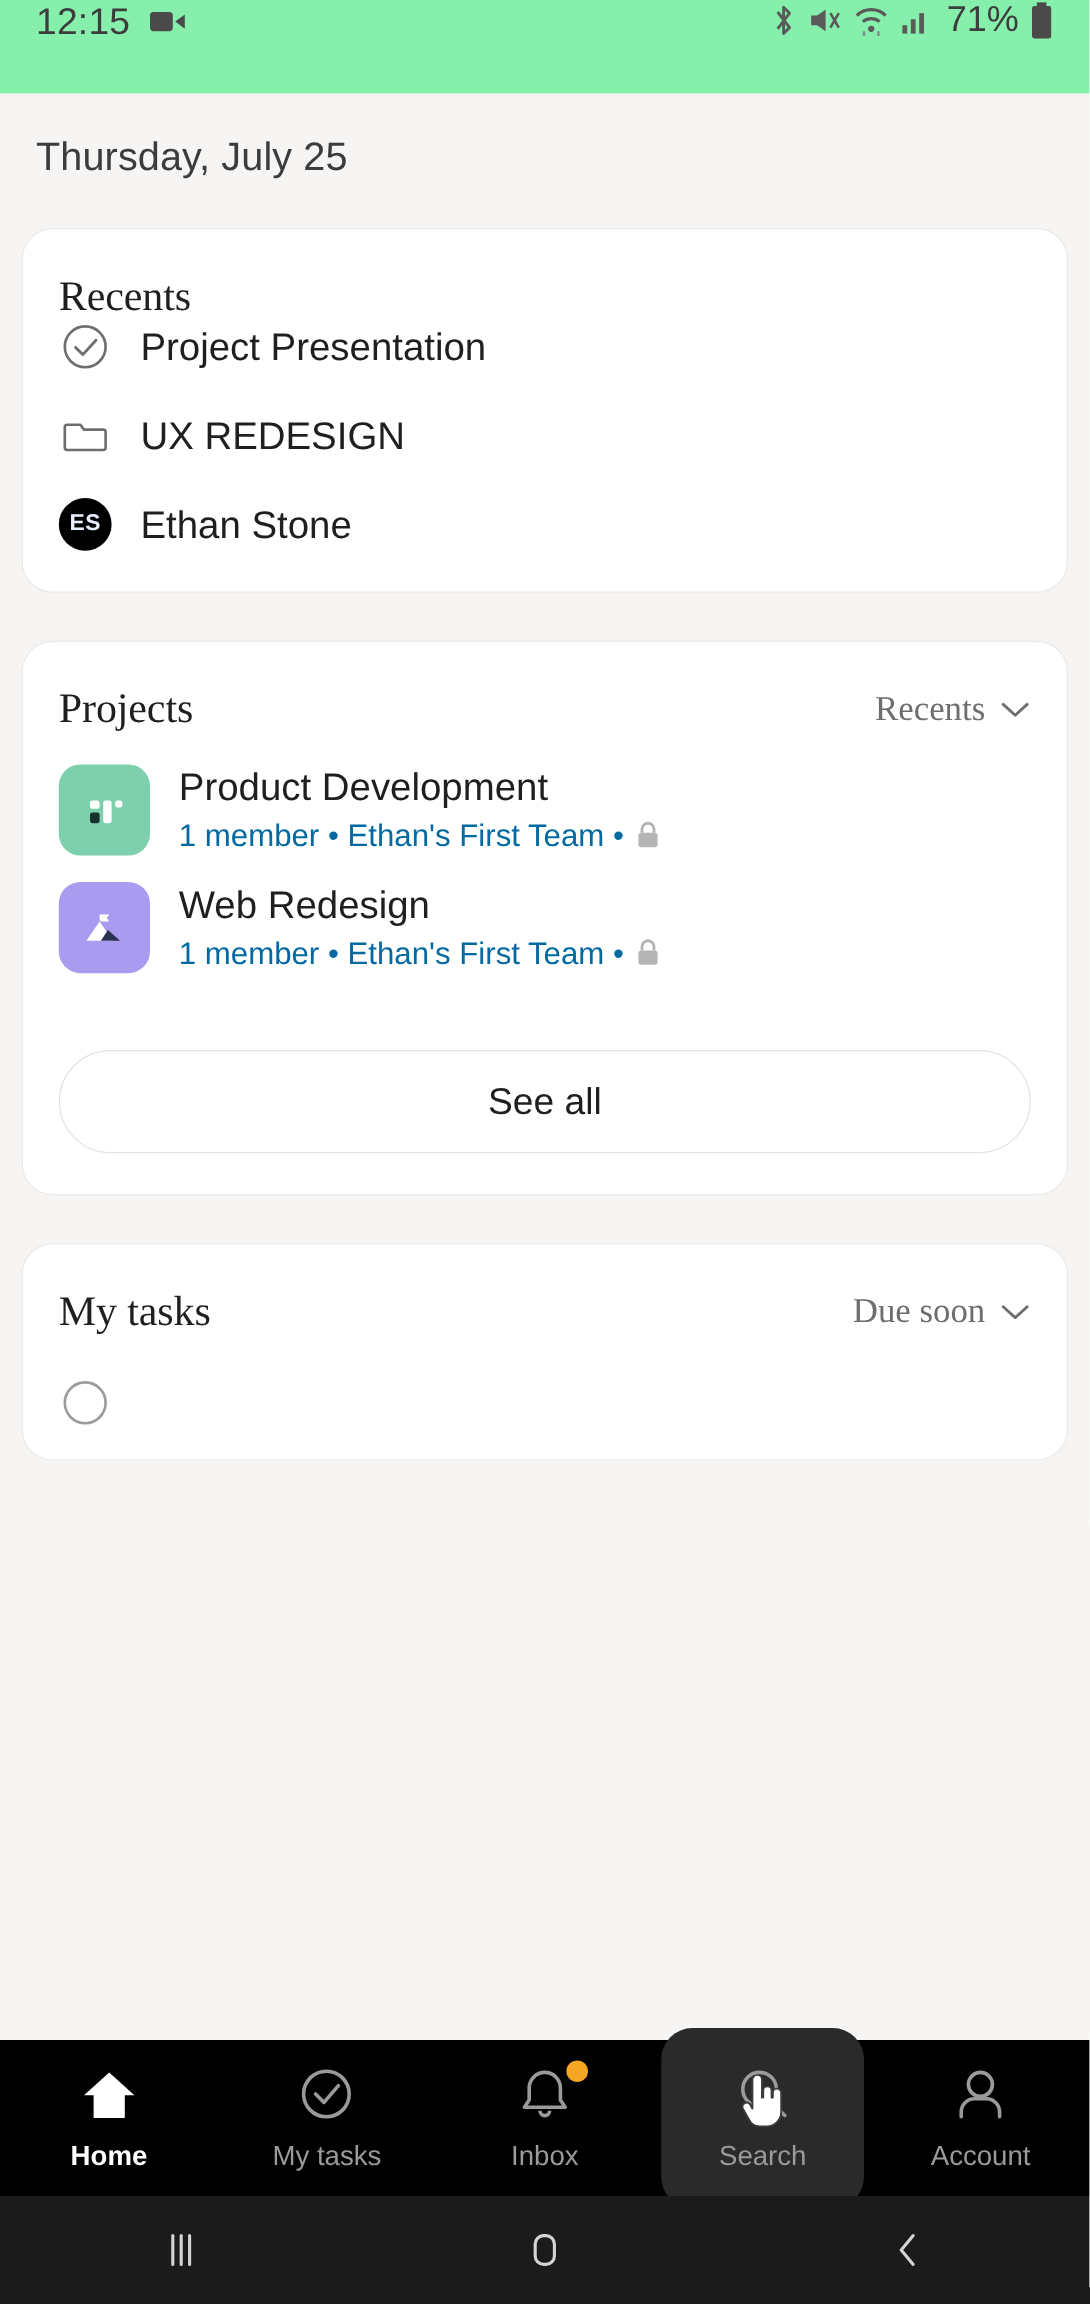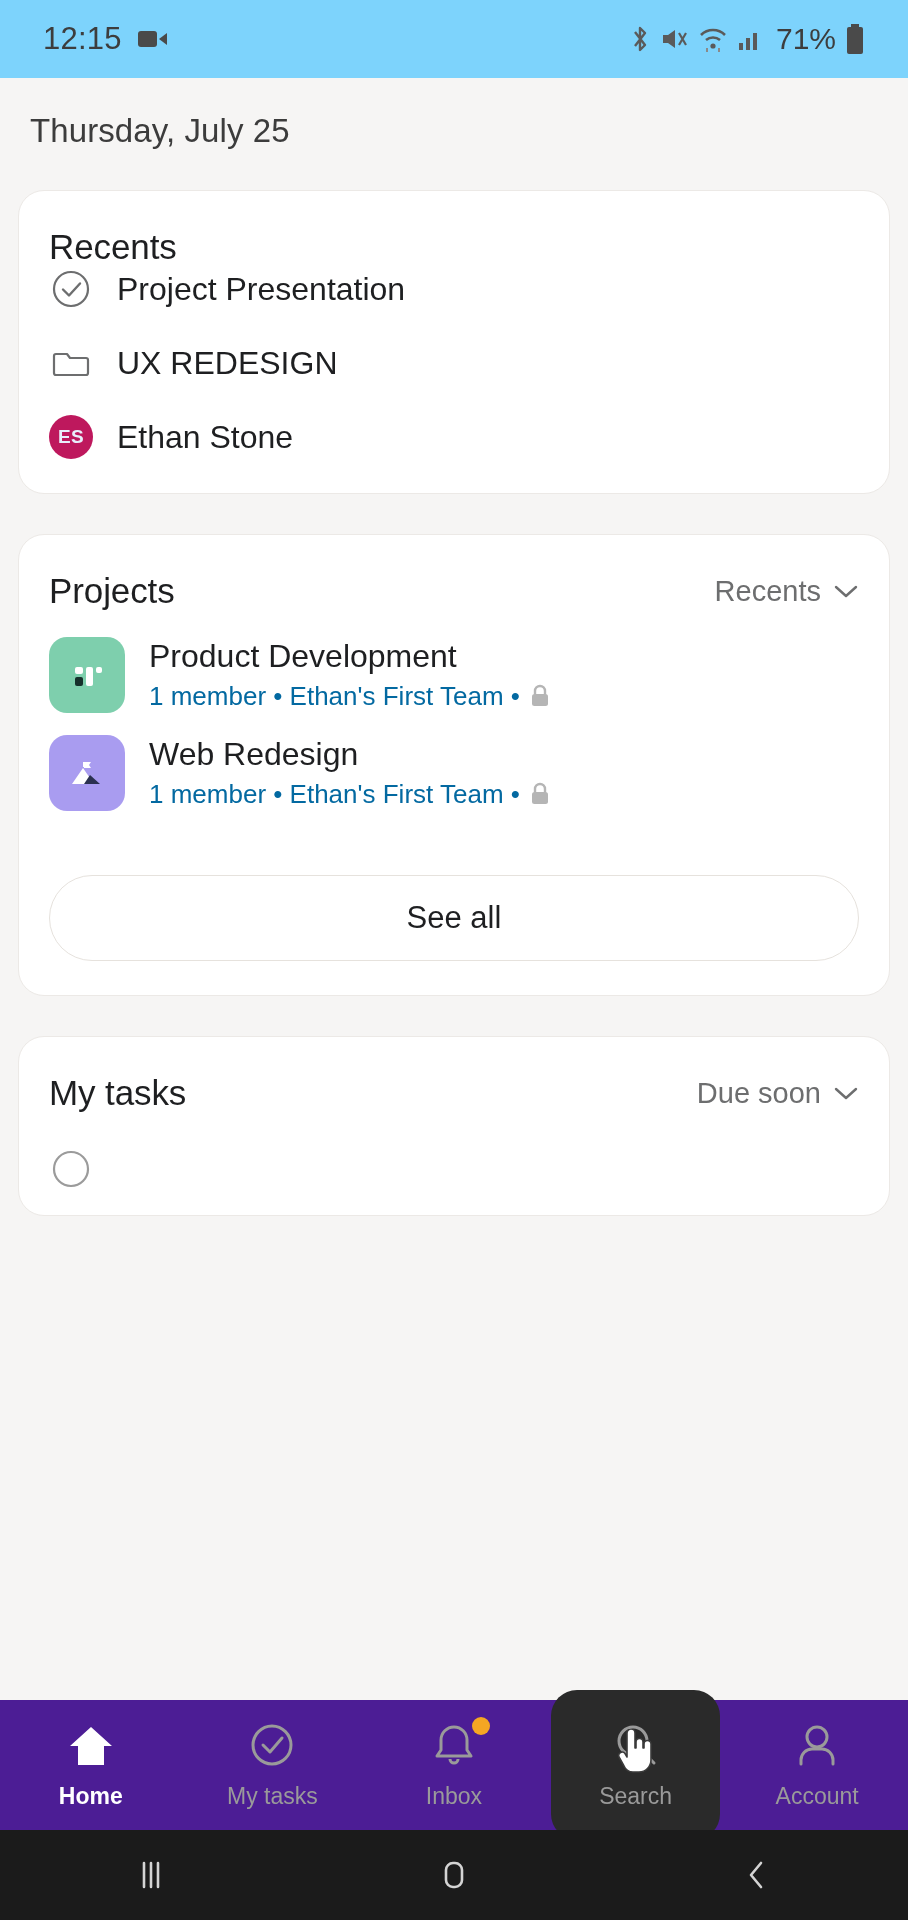--- a/index.html
+++ b/index.html
@@ -12,23 +12,23 @@
   #screen {
     position: relative;
     width: 908px; height: 1920px;
     background: #f6f5f4;
     display: flex; flex-direction: column;
   }
 
   
   .statusbar {
     height: 78px; flex: 0 0 78px;
-    background: #7dd3fc;
-    display: flex; align-items: center;
-    padding: 0 43px;
+    background: #86efac;
+    display: flex; align-items: flex-start;
+    padding: 0 30px;
     color: #4a4a4a;
   }
   .sb-left { display: flex; align-items: center; gap: 16px; }
   .sb-time { font-size: 31px; letter-spacing: 0.2px; color: #3d3d3d; }
   .sb-right { margin-left: auto; display: flex; align-items: center; gap: 9px; }
   .sb-batt { font-size: 30px; color: #3d3d3d; margin-left: 4px; }
   .ico { display: inline-flex; align-items: center; justify-content: center; }
 
   
   .content {
@@ -46,35 +46,35 @@
   }
 
   .card {
     background: #ffffff;
     border: 1px solid #ece9e6;
     border-radius: 26px;
     margin-top: 40px;
     padding: 36px 30px 34px 30px;
   }
   .card-head {
-    display: flex; align-items: center; justify-content: space-between;
+    display: flex; align-items: center; justify-content: space-between; font-family: Liberation Serif, serif;
   }
   .card-title { font-size: 35px; color: #1e1f21; letter-spacing: -0.1px; }
   .card-filter {
     display: flex; align-items: center; gap: 12px;
     font-size: 29px; color: #6d6e6f;
   }
 
   
   .recent-list { display: flex; flex-direction: column; gap: 30px; }
   .recent-row { display: flex; align-items: center; gap: 24px; }
   .recent-label { font-size: 32px; color: #1e1f21; }
   .avatar {
     width: 44px; height: 44px; border-radius: 50%;
-    background: #be185d; color: #e8eefb;
+    background: #000000; color: #e8eefb;
     font-size: 19px; font-weight: bold;
     display: flex; align-items: center; justify-content: center;
     letter-spacing: 0.4px;
     text-align: center;
   }
 
   
   .proj-list { margin-top: 26px; display: flex; flex-direction: column; gap: 22px; }
   .proj-row { display: flex; align-items: center; gap: 24px; }
   .proj-icon {
@@ -98,21 +98,21 @@
     font-size: 31px; color: #1e1f21;
     background: #fff;
   }
 
   .card.tasks { padding-bottom: 20px; }
 
   
   .bottomnav {
     position: absolute; left: 0; right: 0; bottom: 90px;
     height: 130px;
-    background: #4c1d95;
+    background: #000000;
     display: flex; align-items: stretch;
   }
   .navitem {
     flex: 1 1 0;
     display: flex; flex-direction: column;
     align-items: center; justify-content: center;
     gap: 12px;
     position: relative;
   }
   .navitem .nav-label { font-size: 23px; color: #9a9a9a; }

